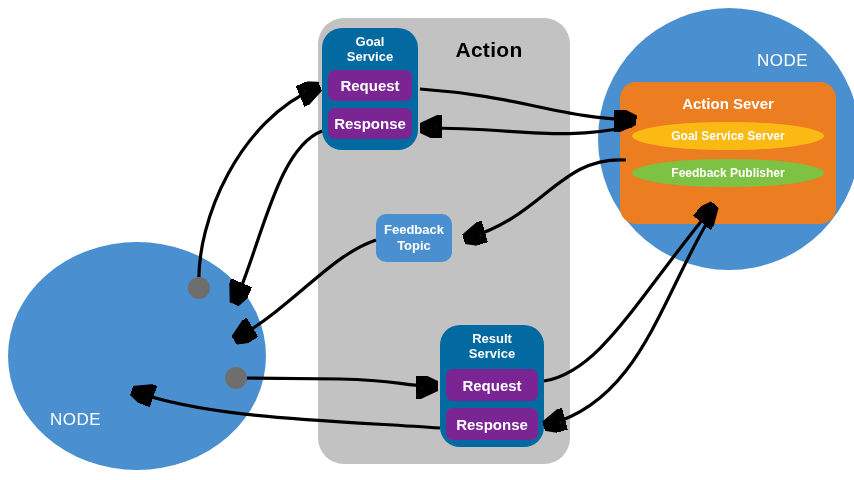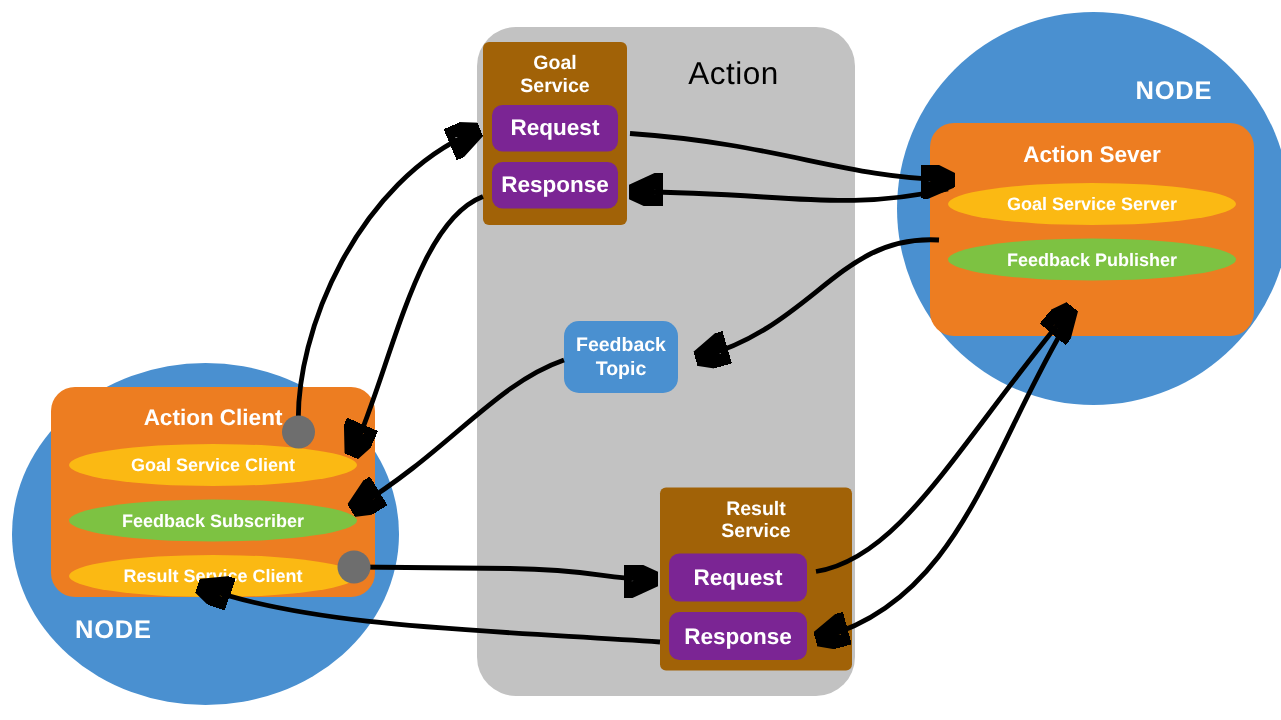--- a/index.html
+++ b/index.html
@@ -26,21 +26,21 @@
     background: #c2c2c2;
     border-radius: 26px;
   }
   .action-title {
     position: absolute;
     left: 424px;
     top: 38px;
     width: 130px;
     text-align: center;
     font-size: 21px;
-    font-weight: normal;
+    font-weight: bold;
     color: #000000;
     letter-spacing: .3px;
   }
 
   
   .node-circle {
     position: absolute;
     border-radius: 50%;
     background: #4a90d0;
   }
@@ -52,21 +52,21 @@
   }
   #node-client {
     left: 8px;
     top: 242px;
     width: 258px;
     height: 228px;
   }
   .node-label {
     position: absolute;
     font-size: 17px;
-    font-weight: bold;
+    font-weight: normal;
     color: #ffffff;
     letter-spacing: .5px;
   }
   #node-label-server { left: 757px; top: 51px; }
   #node-label-client { left: 50px; top: 410px; }
 
   
   .orange-box {
     position: absolute;
     background: #ed7d21;
@@ -108,25 +108,25 @@
   #box-server .p1 { top: 40px; }
   #box-server .p2 { top: 77px; }
   #box-server .p3 { top: 114px; }
   #box-client .p1 { top: 38px; }
   #box-client .p2 { top: 75px; }
   #box-client .p3 { top: 112px; }
 
   
   .svc-box {
     position: absolute;
-    background: #a16207;
-    border-radius: 4px;
+    background: #0369a1;
+    border-radius: 20px;
   }
   #svc-goal   { left: 322px; top: 28px;  width: 96px; height: 122px; }
-  #svc-result { left: 440px; top: 325px; width: 104px; height: 122px; padding-left: 24px; }
+  #svc-result { left: 440px; top: 325px; width: 104px; height: 122px; }
 
   .svc-title {
     position: absolute;
     left: 0;
     top: 6px;
     width: 100%;
     text-align: center;
     font-size: 13px;
     font-weight: bold;
     color: #ffffff;
@@ -192,26 +192,20 @@
 
   <div class="orange-box" id="box-server">
     <div class="orange-title" id="title-server">Action Sever</div>
     <div class="pill pill-yellow p1">Goal Service Server</div>
     <div class="pill pill-green  p2">Feedback Publisher</div>
   </div>
 
   <div class="node-circle" id="node-client"></div>
   <div class="node-label" id="node-label-client">NODE</div>
 
-  <div class="orange-box" id="box-client">
-    <div class="orange-title" id="title-client">Action Client</div>
-    <div class="pill pill-yellow p1">Goal Service Client</div>
-    <div class="pill pill-green  p2">Feedback Subscriber</div>
-    <div class="pill pill-yellow p3">Result Service Client</div>
-  </div>
 
   <div class="svc-box" id="svc-goal">
     <div class="svc-title">
       <div>Goal</div>
       <div>Service</div>
     </div>
     <div class="purple-box req">Request</div>
     <div class="purple-box res">Response</div>
   </div>
 

